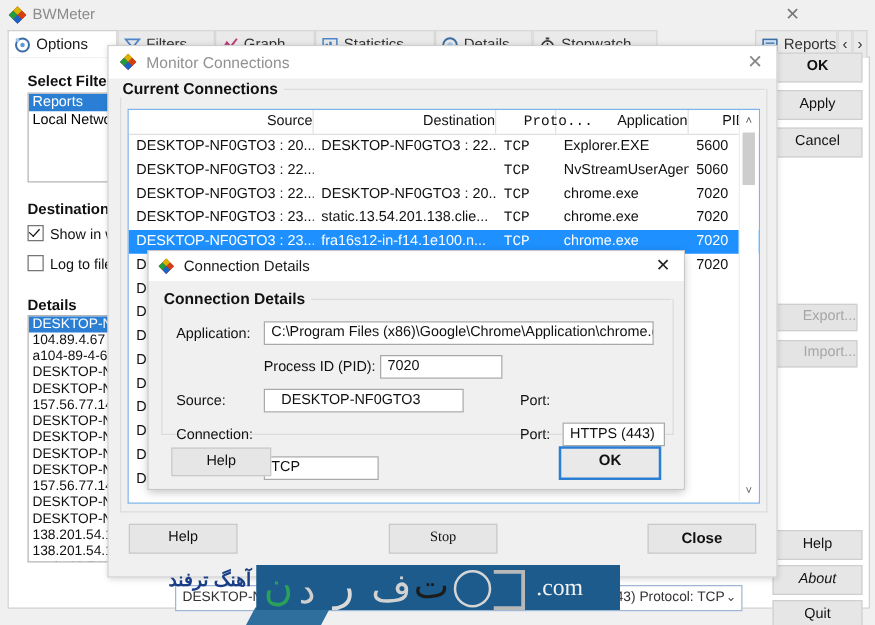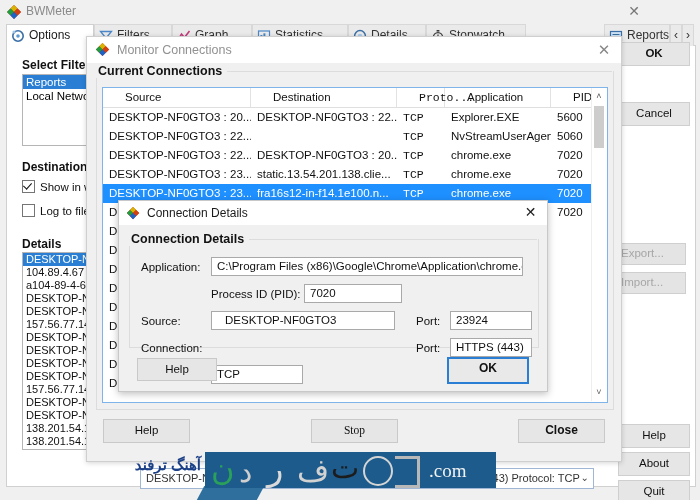--- a/index.html
+++ b/index.html
@@ -46,38 +46,38 @@
   .cbox.checked:after{content:"";position:absolute;left:2px;top:0px;width:4px;height:7px;
     border:solid #111;border-width:0 1.6px 1.6px 0;transform:rotate(42deg);}
 
   #details-list{position:absolute;left:22px;top:252px;width:70px;height:196px;
     background:#fff;border:1px solid #b5b5b5;overflow:hidden;}
   .det-item{height:13px;line-height:13px;padding-left:3px;font-size:11px;white-space:nowrap;color:#111;}
   .det-item.sel{background:#2a7fd4;color:#fff;}
 
   #btn-export,#btn-import{position:absolute;right:14px;width:64px;height:20px;
     background:#e4e4e4;border:1px solid #cfcfcf;color:#a6a6a6;font-size:11.5px;
-    text-align:left;line-height:19px;}
+    text-align:right;line-height:19px;}
   #btn-export{top:243px;}
   #btn-import{top:272px;}
 
   #bottom-combo{position:absolute;left:140px;top:468px;width:452px;height:19px;
     background:#fff;border:1px solid #9fb7d4;font-size:11px;color:#333;}
   #bottom-combo .cbtxt{position:absolute;left:5px;top:3px;white-space:nowrap;}
   #bottom-combo .cbarrow{position:absolute;right:4px;top:3px;color:#444;font-size:10px;}
 
   
   .sbtn{position:absolute;right:10px;width:70px;height:22px;background:#e6e6e6;
     border:1px solid #cfcfcf;text-align:center;line-height:21px;font-size:11.5px;color:#111;}
   .sbtn.primary{font-weight:bold;}
   #sb-ok{top:42px;}
   #sb-apply{top:72px;}
   #sb-cancel{top:102px;}
   #sb-help{top:424px;}
-  #sb-about{top:452px;}
+  #sb-about{top:452px;font-style:italic;}
   #sb-quit{top:480px;}
 
   
   #monitor-dialog{position:absolute;left:86px;top:36px;width:534px;height:424px;
     background:#f0f0f0;border:1px solid #cfcfcf;box-shadow:0 1px 5px rgba(0,0,0,.17);}
   #mon-titlebar{position:absolute;left:0;top:0;width:534px;height:26px;background:#fff;}
   #mon-logo{position:absolute;left:8px;top:5px;width:15px;height:15px;}
   #mon-title-text{position:absolute;left:30px;top:6px;font-size:12.5px;color:#919191;}
   #mon-close{position:absolute;right:8px;top:4px;width:18px;height:18px;text-align:center;
     line-height:18px;font-size:15px;color:#888;}
@@ -86,21 +86,21 @@
   #mon-group{position:absolute;left:9px;top:8px;width:516px;height:338px;
     border:1px solid #dcdcdc;border-top:none;}
   #mon-group-label{position:absolute;left:9px;top:1px;font-size:12.5px;font-weight:bold;
     color:#111;background:#f0f0f0;padding:0 5px 0 2px;}
   #mon-group-topline{position:absolute;left:9px;top:8px;width:516px;height:1px;background:#dcdcdc;}
 
   #conn-table{position:absolute;left:15px;top:24px;width:504px;height:314px;
     background:#fff;border:1px solid #7eb4ea;overflow:hidden;}
   #conn-head{position:relative;height:19px;background:#fff;border-bottom:1px solid #dfdfdf;}
   #conn-head .th{position:absolute;top:0;height:19px;line-height:19px;font-size:11.5px;
-    color:#111;padding-left:22px;box-sizing:border-box;border-right:1px solid #e2e2e2;}
+    color:#111;padding-left:22px;box-sizing:border-box;border-right:1px solid #e2e2e2;text-align:right;}
   .ctr{position:relative;height:19px;line-height:19px;font-size:11.5px;color:#111;white-space:nowrap;padding-left:12px;}
   .ctr .td{position:absolute;top:0;height:19px;line-height:19px;padding-left:6px;
     box-sizing:border-box;overflow:hidden;white-space:nowrap;}
   .ctr.sel{background:#1e90ff;color:#fff;}
   .c0{left:0;width:148px;}
   .c1{left:148px;width:146px;}
   .c2{left:294px;width:48px;font-family:Liberation Mono, monospace;}
   .c3{left:342px;width:106px;}
   .c4{left:448px;width:46px;}
 
@@ -294,20 +294,21 @@
 
   <div id="btn-export">Export...</div>
   <div id="btn-import">Import...</div>
 
   <div id="bottom-combo">
     <span class="cbtxt">DESKTOP-NF0GTO3 : 23924 -&gt; fra16s12-in-f14.1e100.net : HTTPS (443)   Protocol: TCP</span>
     <span class="cbarrow">⌄</span>
   </div>
 
   <div class="sbtn primary" id="sb-ok">OK</div>
+  <div class="sbtn" id="sb-apply">Apply</div>
   <div class="sbtn" id="sb-cancel">Cancel</div>
   <div class="sbtn" id="sb-help">Help</div>
   <div class="sbtn" id="sb-about">About</div>
   <div class="sbtn" id="sb-quit">Quit</div>
 </div>
 
 <div id="monitor-dialog">
   <div id="mon-titlebar">
     <span id="mon-logo">
       <svg viewBox="0 0 16 16" width="15" height="15">
@@ -438,23 +439,22 @@
     <div id="cd-group"></div>
     <div id="cd-group-label">Connection Details</div>
 
     <div class="cd-lab" style="left:22px;top:36px;">Application:</div>
     <div class="cd-inp" style="left:92px;top:32px;width:312px;">C:\Program Files (x86)\Google\Chrome\Application\chrome.exe</div>
 
     <div class="cd-lab" style="left:92px;top:63px;">Process ID (PID):</div>
     <div class="cd-inp" style="left:185px;top:59px;width:98px;">7020</div>
 
     <div class="cd-lab" style="left:22px;top:90px;">Source:</div>
-    <div class="cd-inp" style="left:92px;top:86px;width:184px;padding-left:13px;">DESKTOP-NF0GTO3</div>
+    <div class="cd-inp" style="left:92px;top:86px;width:160px;padding-left:13px;">DESKTOP-NF0GTO3</div>
     <div class="cd-lab" style="left:297px;top:90px;">Port:</div>
-    <div class="cd-inp" style="left:331px;top:86px;width:82px;">23924</div>
 
     <div class="cd-lab" style="left:22px;top:117px;">Connection:</div>
     <div class="cd-lab" style="left:297px;top:117px;">Port:</div>
     <div class="cd-inp" style="left:331px;top:113px;width:82px;">HTTPS (443)</div>
 
     <div class="cd-lab" style="left:22px;top:144px;">Protocol:</div>
     <div class="cd-inp" style="left:92px;top:140px;width:92px;">TCP</div>
 
     <div id="cd-help">Help</div>
     <div id="cd-ok">OK</div>

